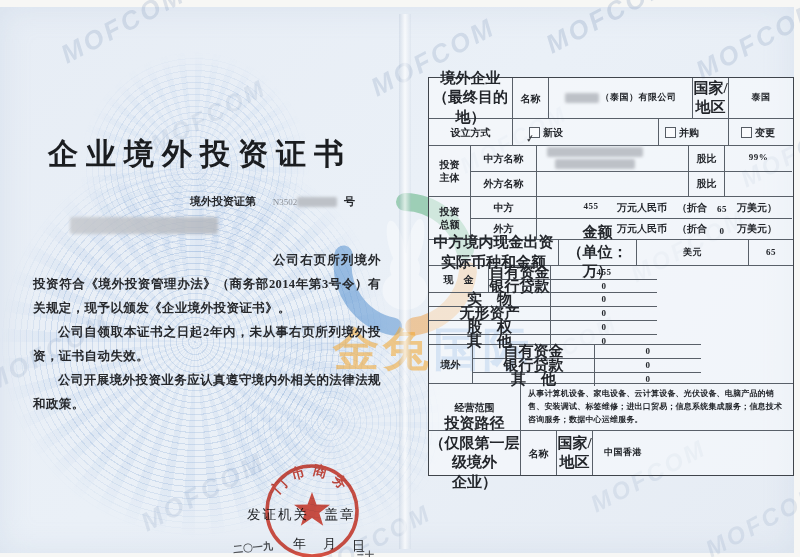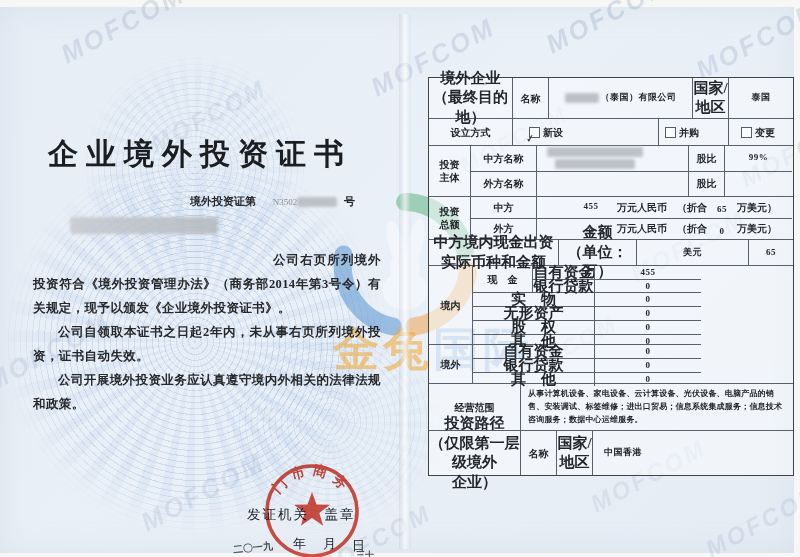--- a/index.html
+++ b/index.html
@@ -210,21 +210,20 @@
 实际币种和金额</div>
       <div class="c f9" style="width:78px">金额
 （单位：万）</div>
       <div class="c val" style="width:112px">美元</div>
       <div class="c val" style="width:44px">65</div>
     </div>
 
     <div class="trow" style="height:117px">
       <div class="vst" style="width:272px">
         <div class="trow" style="height:78px">
-          <div class="c" style="width:44px">境内</div>
           <div class="vst" style="width:228px">
             <div class="trow" style="height:26px">
               <div class="c" style="width:60px">现　金</div>
               <div class="vst" style="width:168px">
                 <div class="trow" style="height:13px">
                   <div class="c f9" style="width:62px">自有资金</div>
                   <div class="c val" style="width:106px">455</div>
                 </div>
                 <div class="trow" style="height:13px">
                   <div class="c f9" style="width:62px">银行贷款</div>

